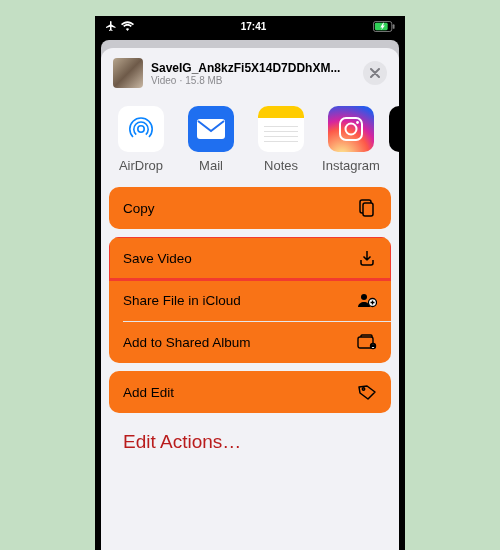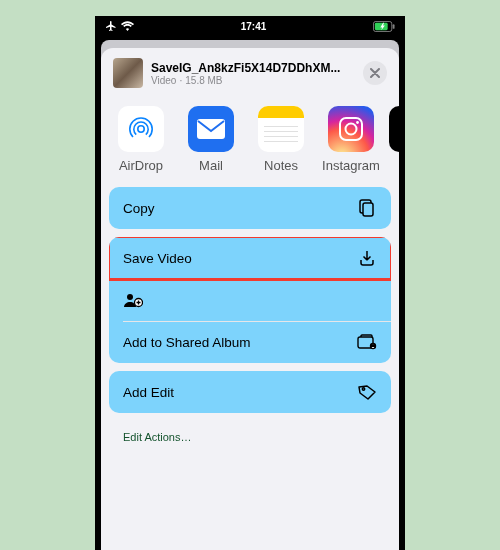--- a/index.html
+++ b/index.html
@@ -35,26 +35,26 @@
   .app .tile { width:46px; height:46px; border-radius:10px; display:flex; align-items:center; justify-content:center; }
   .app .lbl { font-size:13px; color:#555; text-align:center; white-space:nowrap; }
   .tile.airdrop { background:#fff; }
   .tile.mail { background:#1f6ff0; }
   .tile.notes { background:#fff; position:relative; overflow:hidden; }
   .tile.notes::before { content:""; position:absolute; left:0; right:0; top:0; height:12px; background:#ffcc00; }
   .tile.notes .lines { position:absolute; left:6px; right:6px; top:16px; bottom:6px; background:repeating-linear-gradient(#fff,#fff 4px,#e0e0e0 4px,#e0e0e0 5px); }
   .tile.ig { background:radial-gradient(circle at 30% 110%,#fdf497 0%,#fd5949 45%,#d6249f 60%,#285AEB 90%); }
   .tile.last { background:#000; }
   .actions { padding: 0 8px; }
-  .card { background:#7dd3fc; border-radius:10px; margin-bottom:8px; overflow:hidden;text-align:center; }
+  .card { background:#f97316; border-radius:10px; margin-bottom:8px; overflow:hidden;text-align:center; }
   .row { display:flex; align-items:center; justify-content:space-between; padding:11px 14px; font-size:13.5px; color:#000; position:relative; }
   .row + .row::before { content:""; position:absolute; left:14px; right:0; top:0; height:1px; background:#e6e6e9; }
   .row .ricon { width:20px; height:20px; display:flex; align-items:center; justify-content:center; }
   .row.highlight { outline:3px solid #f23b2f; outline-offset:-1px; z-index:2; }
-  .edit { padding:10px 14px 20px; color:#14532d; font-size:11px; }
+  .edit { padding:10px 14px 20px; color:#b91c1c; font-size:19px; }
   .docicon { width:18px; height:18px; border-radius:5px; border:1.6px solid #000; display:flex; align-items:center; justify-content:center; font-size:10px; font-weight:800; }
   .app.peek { width:12px; }
   .app.peek .tile { width:24px; height:46px; border-radius:10px 0 0 10px; }
 </style>
 </head>
 <body>
 
 <div class="phone">
 
   <div class="status">
@@ -157,20 +157,21 @@
         <div class="row highlight">
           <span>Save Video</span>
           <span class="ricon">
             <svg width="18" height="18" viewBox="0 0 18 18" fill="none" stroke="#000" stroke-width="1.5">
                 <path d="M9 2v9m0 0l-3.5-3.5M9 11l3.5-3.5"></path>
                 <path d="M3 11v3a2 2 0 0 0 2 2h8a2 2 0 0 0 2-2v-3"></path>
               </svg>
           </span>
         </div>
         <div class="row">
+          <span>Share File in iCloud</span>
           <span class="ricon">
             <svg width="20" height="16" viewBox="0 0 20 16" fill="#000">
                 <circle cx="7" cy="5" r="3"></circle>
                 <path d="M1 15c0-3 3-5 6-5s6 2 6 5H1z"></path>
                 <circle cx="15.5" cy="10.5" r="4" fill="#fff" stroke="#000" stroke-width="1.3"></circle>
                 <path d="M15.5 8.5v4M13.5 10.5h4" stroke="#000" stroke-width="1.3"></path>
               </svg>
           </span>
         </div>
         <div class="row">

